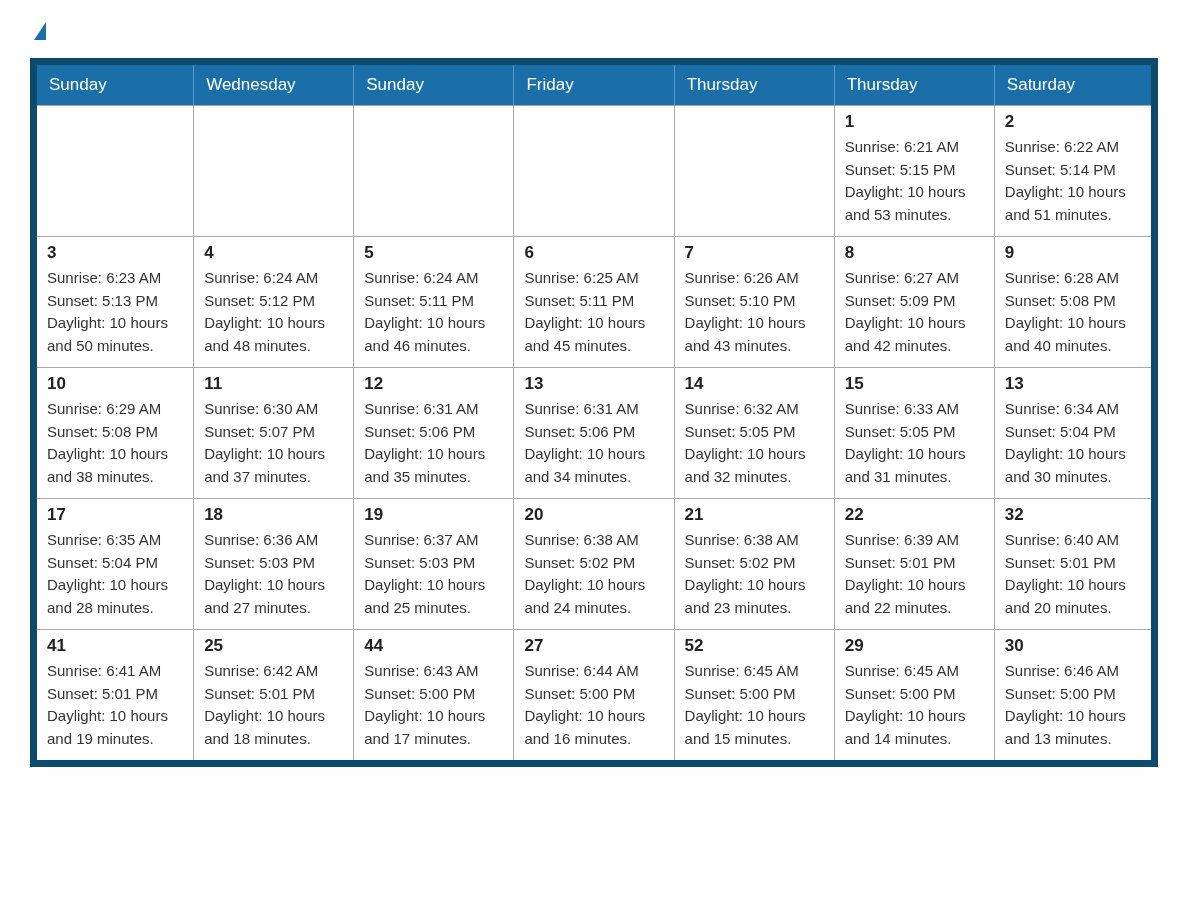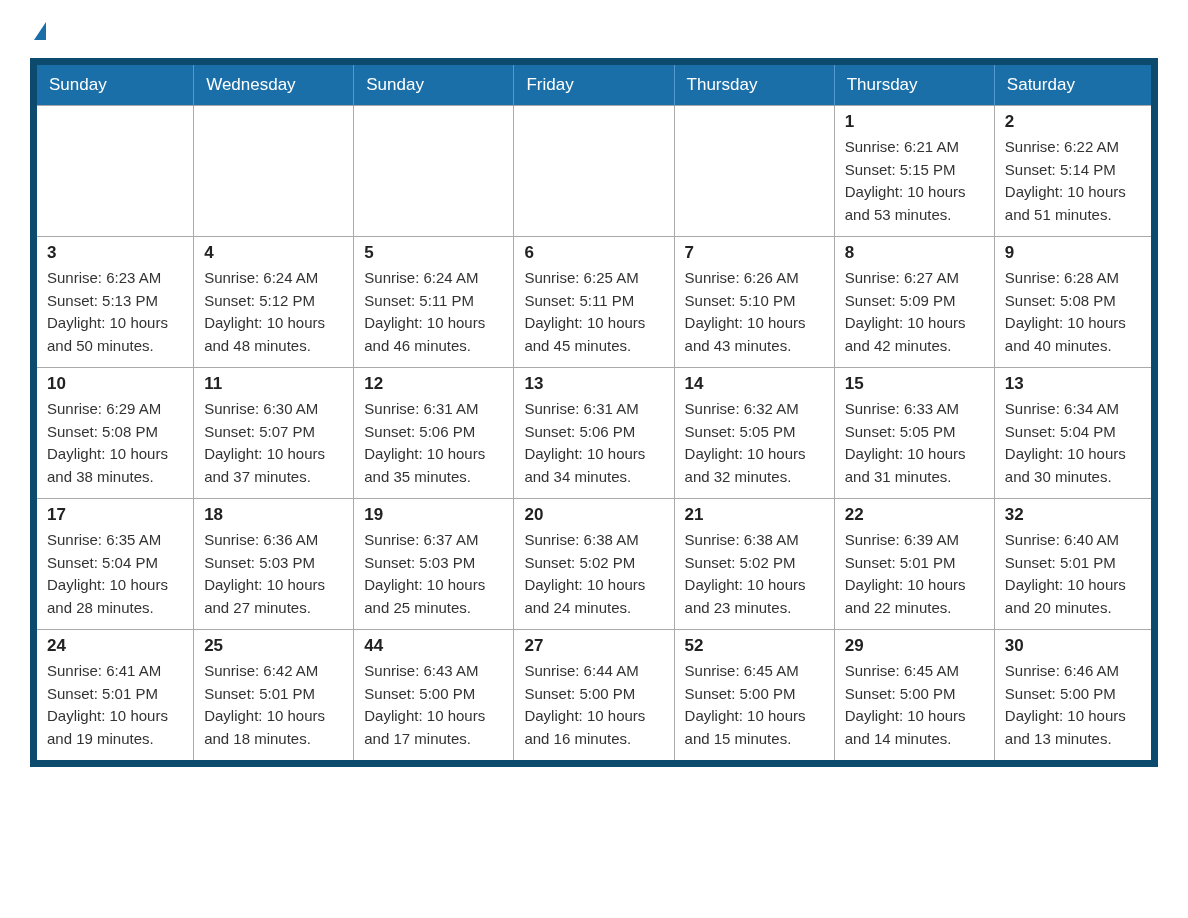--- a/index.html
+++ b/index.html
@@ -233,21 +233,21 @@
           <span class="day-number">22</span>
           <div class="day-info">Sunrise: 6:39 AM<br>Sunset: 5:01 PM<br>Daylight: 10 hours and 22 minutes.</div>
         </td>
         <td>
           <span class="day-number">32</span>
           <div class="day-info">Sunrise: 6:40 AM<br>Sunset: 5:01 PM<br>Daylight: 10 hours and 20 minutes.</div>
         </td>
       </tr>
       <tr class="week-row">
         <td>
-          <span class="day-number">24</span>
+          <span class="day-number">41</span>
           <div class="day-info">Sunrise: 6:41 AM<br>Sunset: 5:01 PM<br>Daylight: 10 hours and 19 minutes.</div>
         </td>
         <td>
           <span class="day-number">25</span>
           <div class="day-info">Sunrise: 6:42 AM<br>Sunset: 5:01 PM<br>Daylight: 10 hours and 18 minutes.</div>
         </td>
         <td>
           <span class="day-number">44</span>
           <div class="day-info">Sunrise: 6:43 AM<br>Sunset: 5:00 PM<br>Daylight: 10 hours and 17 minutes.</div>
         </td>

